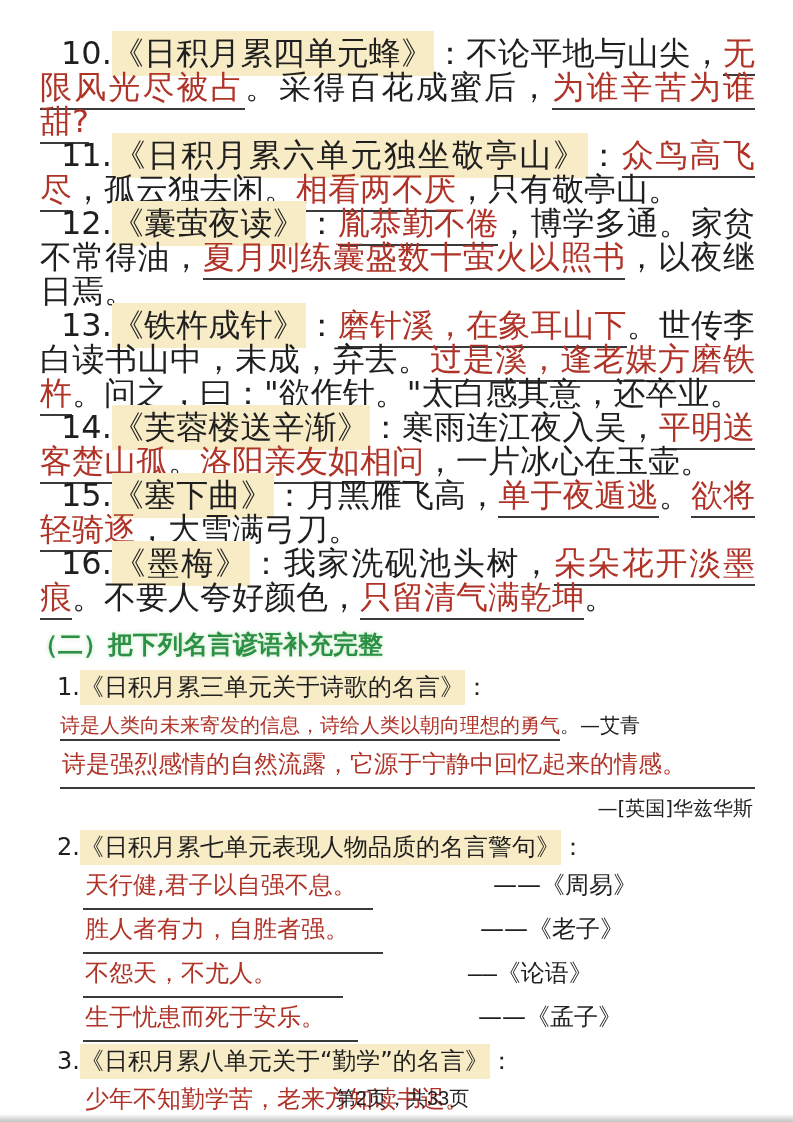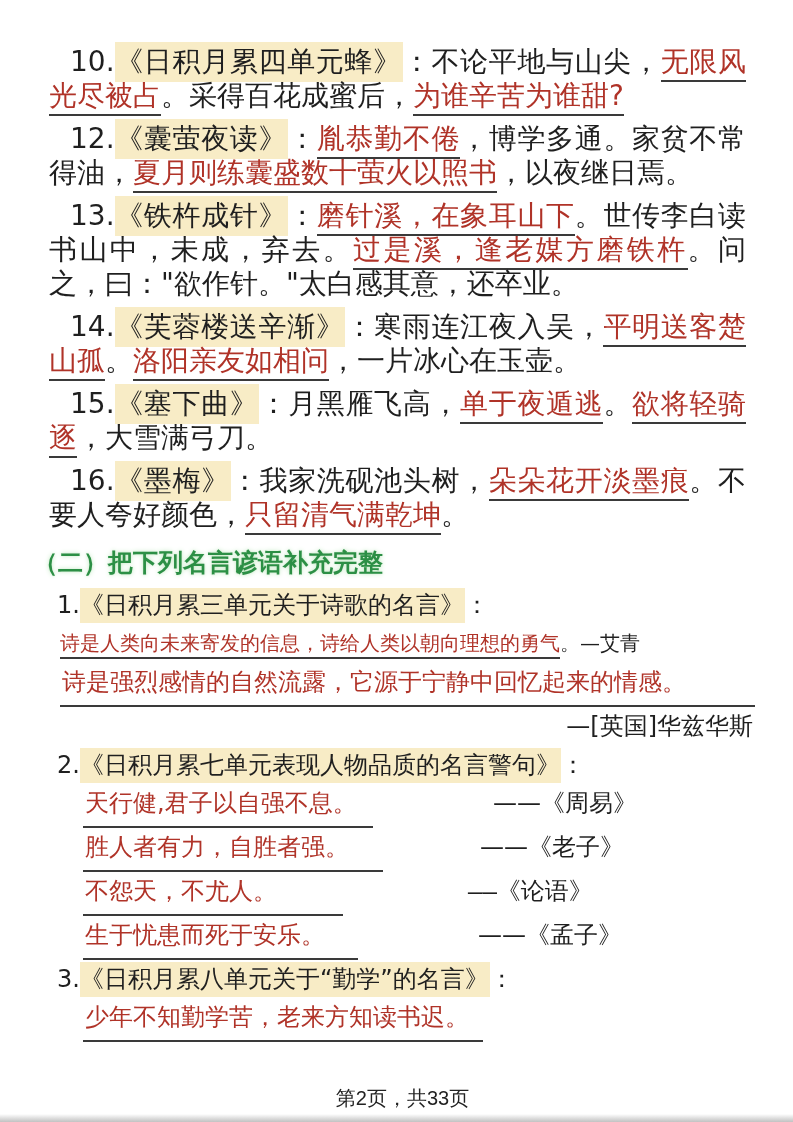--- a/index.html
+++ b/index.html
@@ -19,23 +19,23 @@
     overflow:hidden;
     position:relative;
   }
   .doc{
     padding:36px 38px 0 40px;
     width:793px;
     position:relative;
   }
   
   .para{
-    font-size:28px;
+    font-size:32px;
     line-height:34px;
-    margin:9px;
+    margin:0;
     text-align:justify;
     text-indent:21px;
     word-break:break-all;
   }
   .seg-p{ color:var(--ink); }
   .seg-hl{
     background:var(--hl);
     padding:3px 1px 4px 0;
   }
   .seg-ru{
@@ -85,21 +85,21 @@
     align-self:stretch;
   }
   .q-line{
     font-size:20px;
     line-height:39px;
     padding-left:20px;
     text-align:justify;
     word-break:break-all;
   }
   .q-right{
-    font-size:24px;
+    font-size:20px;
     line-height:39px;
     text-align:right;
     padding-right:2px;
   }
   
   .footer{
     position:absolute;
     left:12px; right:0;
     bottom:10px;
     text-align:center;
@@ -114,20 +114,21 @@
     background:linear-gradient(to bottom, rgba(255,255,255,0) 0%, #d9d9d9 60%, #c2c2c2 100%);
   }
 </style>
 </head>
 <body>
 
 <div class="doc">
 
   <section>
     <p class="para"><span class="seg-p">10.</span><span class="seg-hl">《日积月累四单元蜂》</span><span class="seg-p">：不论平地与山尖，</span><span class="seg-ru">无限风光尽被占</span><span class="seg-p">。采得百花成蜜后，</span><span class="seg-ru">为谁辛苦为谁甜?</span></p>
+    <p class="para"><span class="seg-p">11.</span><span class="seg-hl">《日积月累六单元独坐敬亭山》</span><span class="seg-p">：</span><span class="seg-ru">众鸟高飞尽</span><span class="seg-p">，孤云独去闲。</span><span class="seg-ru">相看两不厌</span><span class="seg-p">，只有敬亭山。</span></p>
     <p class="para"><span class="seg-p">12.</span><span class="seg-hl">《囊萤夜读》</span><span class="seg-p">：</span><span class="seg-ru">胤恭勤不倦</span><span class="seg-p">，博学多通。家贫不常得油，</span><span class="seg-ru">夏月则练囊盛数十萤火以照书</span><span class="seg-p">，以夜继日焉。</span></p>
     <p class="para"><span class="seg-p">13.</span><span class="seg-hl">《铁杵成针》</span><span class="seg-p">：</span><span class="seg-ru">磨针溪，在象耳山下</span><span class="seg-p">。世传李白读书山中，未成，弃去。</span><span class="seg-ru">过是溪，逢老媒方磨铁杵</span><span class="seg-p">。问之，曰："欲作针。"太白感其意，还卒业。</span></p>
     <p class="para"><span class="seg-p">14.</span><span class="seg-hl">《芙蓉楼送辛渐》</span><span class="seg-p">：寒雨连江夜入吴，</span><span class="seg-ru">平明送客楚山孤</span><span class="seg-p">。</span><span class="seg-ru">洛阳亲友如相问</span><span class="seg-p">，一片冰心在玉壶。</span></p>
     <p class="para"><span class="seg-p">15.</span><span class="seg-hl">《塞下曲》</span><span class="seg-p">：月黑雁飞高，</span><span class="seg-ru">单于夜遁逃</span><span class="seg-p">。</span><span class="seg-ru">欲将轻骑逐</span><span class="seg-p">，大雪满弓刀。</span></p>
     <p class="para"><span class="seg-p">16.</span><span class="seg-hl">《墨梅》</span><span class="seg-p">：我家洗砚池头树，</span><span class="seg-ru">朵朵花开淡墨痕</span><span class="seg-p">。不要人夸好颜色，</span><span class="seg-ru">只留清气满乾坤</span><span class="seg-p">。</span></p>
   </section>
 
   <h2 class="green-heading">（二）把下列名言谚语补充完整</h2>
 
   <section>

